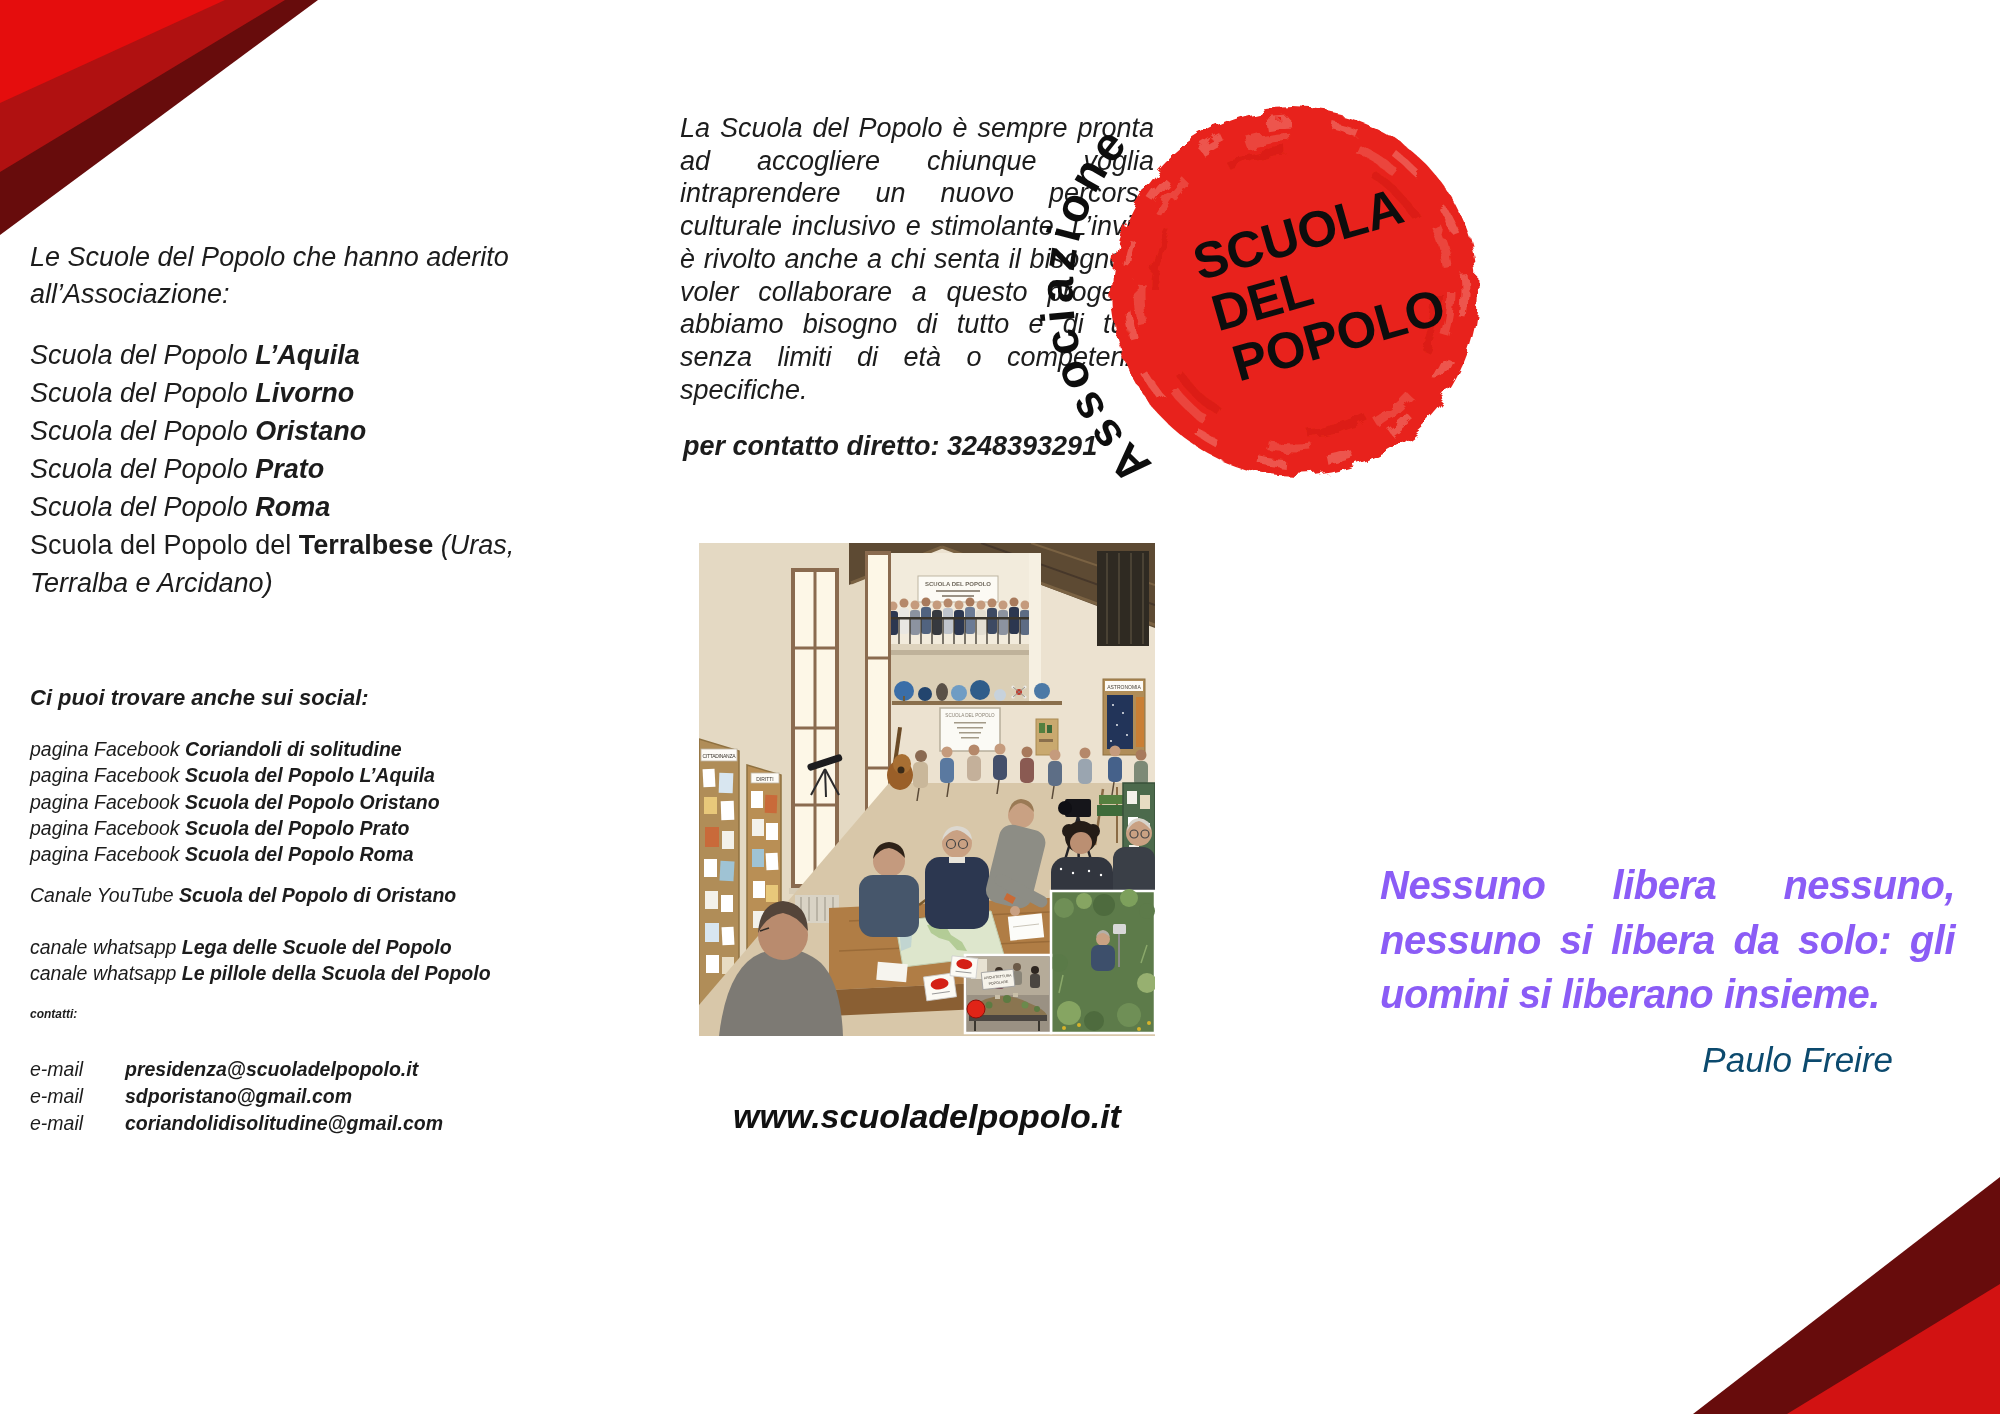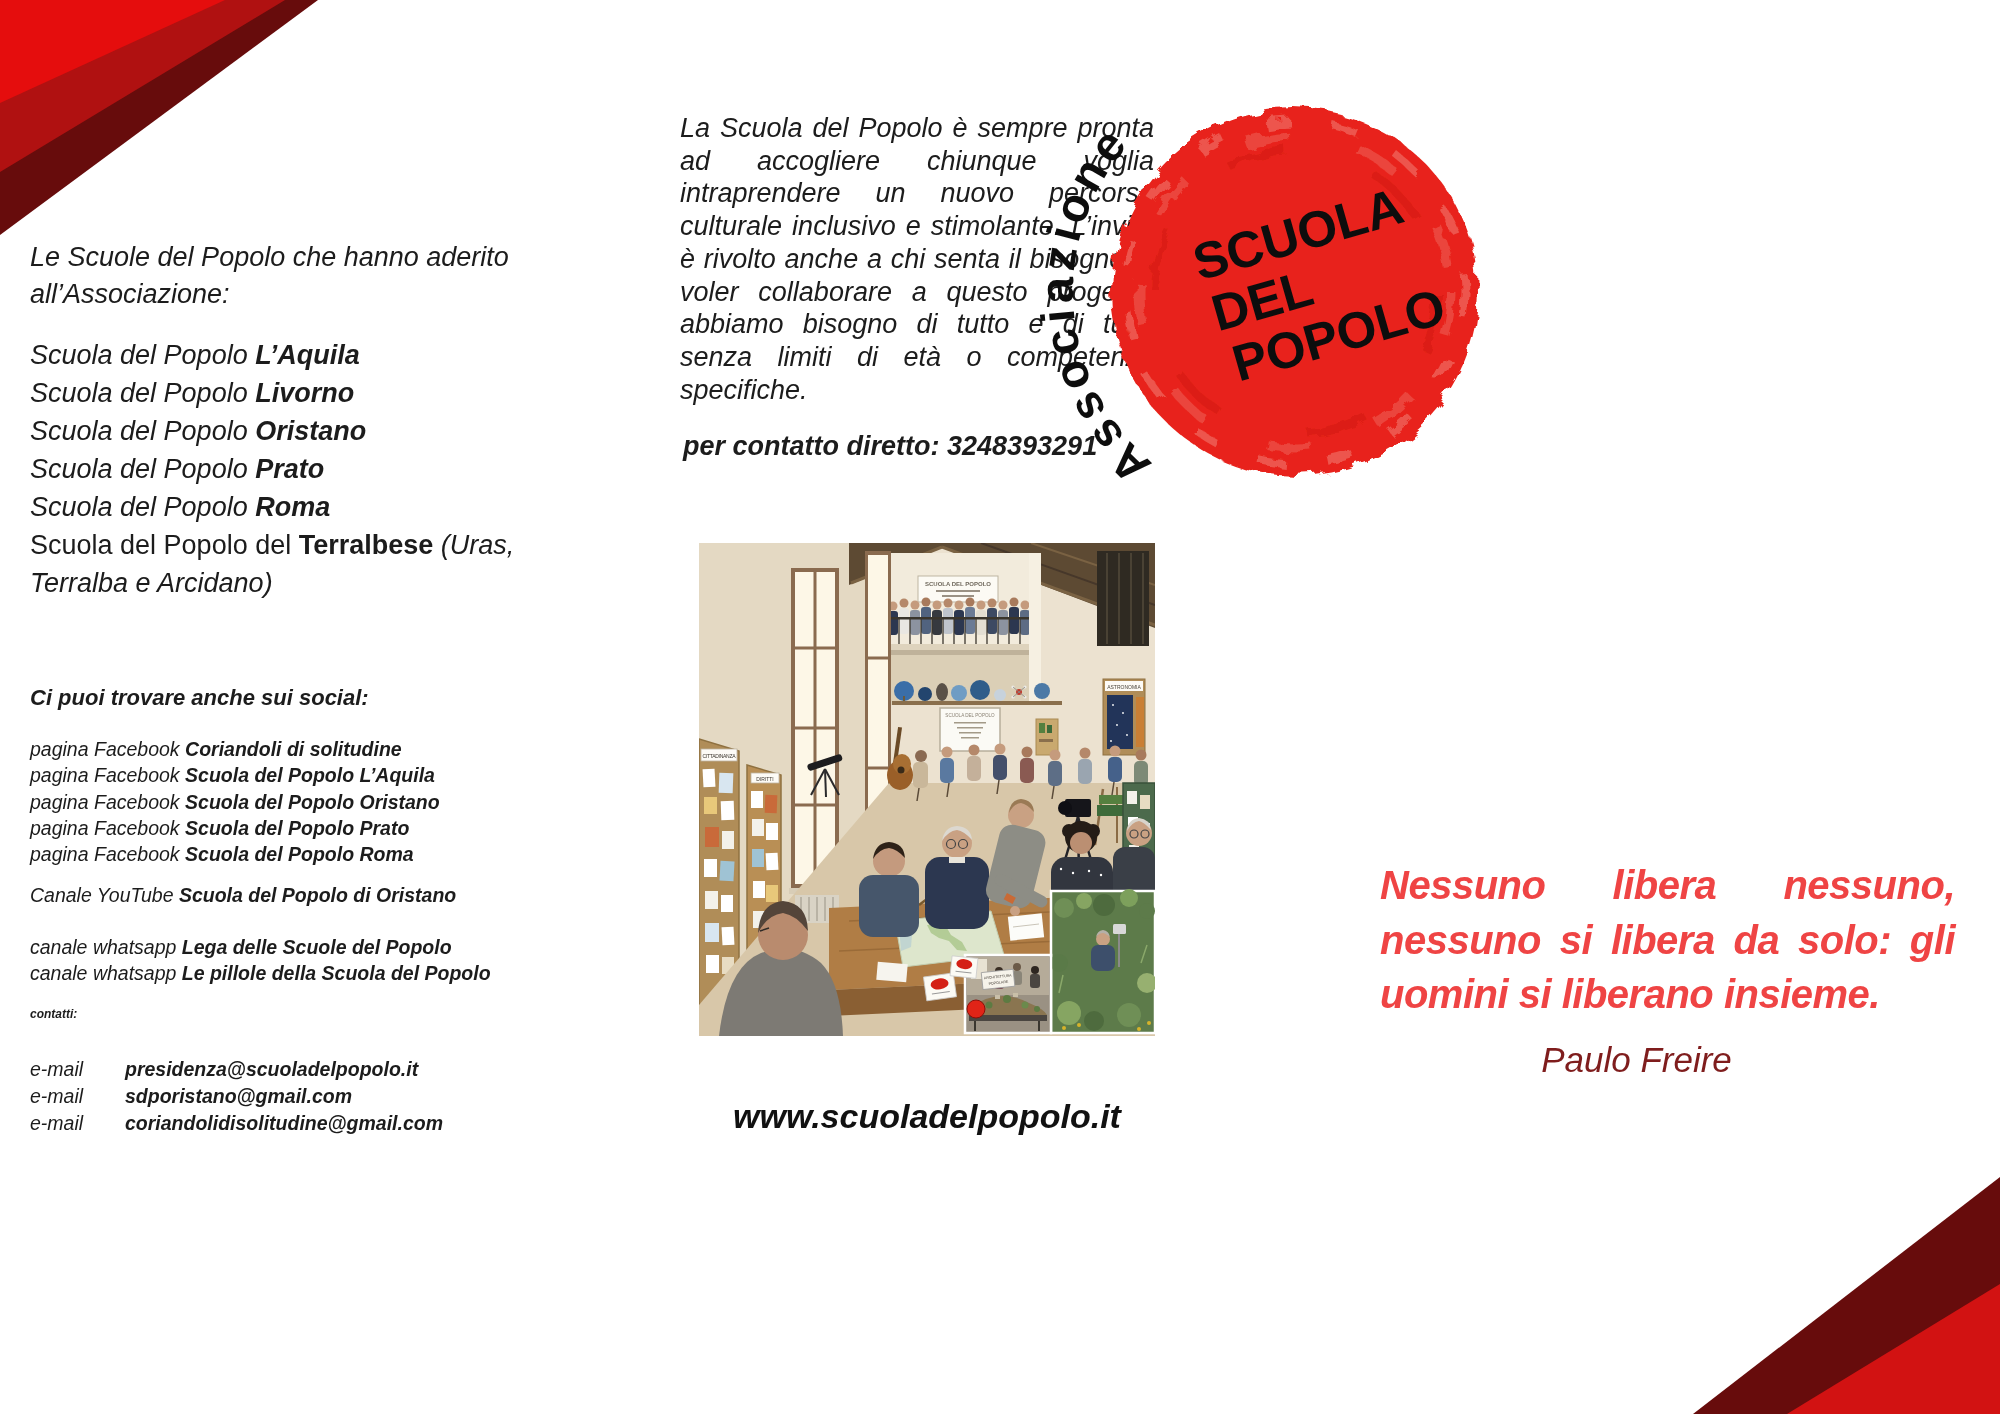--- a/index.html
+++ b/index.html
@@ -26,23 +26,23 @@
              text-align:justify;}
   .contact-line{left:683px;top:431px;width:470px;text-align:left;font-size:27px;
                 font-weight:bold;font-style:italic;}
   .photo{left:699px;top:543px;width:456px;height:493px;}
   .photo svg{display:block;width:456px;height:493px;}
   .website{left:697px;top:1097px;width:460px;text-align:center;font-size:34px;
            font-weight:bold;font-style:italic;color:#111;}
   
   .logo-svg{left:1030px;top:55px;width:480px;height:470px;}
   .quote{left:1380px;top:858px;width:575px;font-size:40px;line-height:54.5px;font-weight:bold;
-         font-style:italic;text-align:justify;letter-spacing:-0.5px;color:#ef4444;}
-  .author{left:1380px;top:1040px;width:575px;text-align:center;padding-right:62px;box-sizing:border-box;
-          font-size:35px;font-style:italic;color:#7f1d1d;}
+         font-style:italic;text-align:justify;letter-spacing:-0.5px;color:#8b5cf6;}
+  .author{left:1380px;top:1040px;width:575px;text-align:right;padding-right:62px;box-sizing:border-box;
+          font-size:35px;font-style:italic;color:#0c4a6e;}
   
   .corner-tl{left:0;top:0;}
   .corner-br{right:0;bottom:0;}
 </style>
 </head>
 <body>
 
 <div class="page">
 
   <svg class="abs corner-tl" width="330" height="240" viewBox="0 0 330 240">

